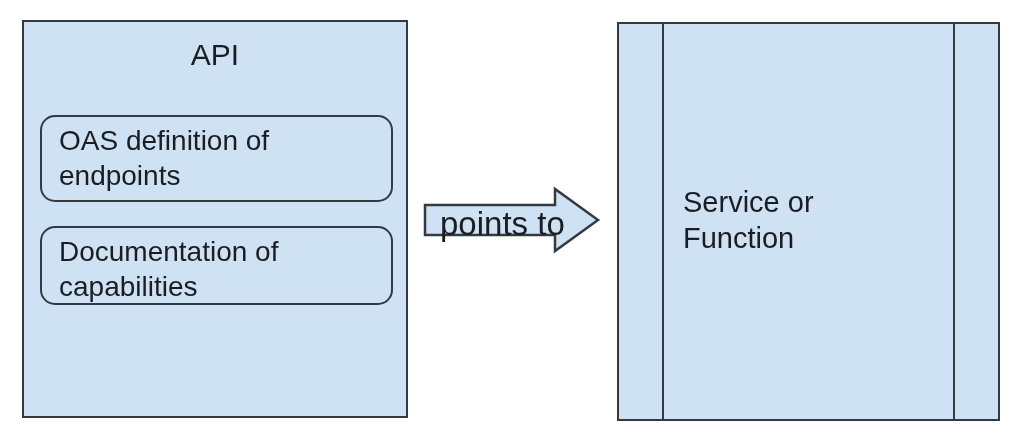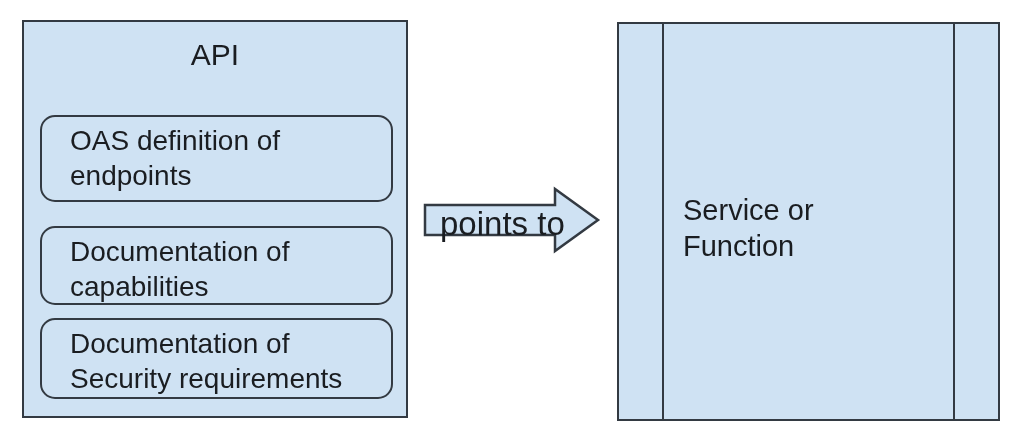--- a/index.html
+++ b/index.html
@@ -38,21 +38,21 @@
     line-height: 34px;
   }
   .sub-box {
     position: absolute;
     left: 16px;
     width: 353px;
     background: var(--shape_fill, #cfe2f3);
     border: 2px solid var(--shape_border, #333a42);
     border-radius: 15px;
     box-sizing: border-box;
-    padding: 6px 12px 0 28px;
+    padding: 6px 12px 0 17px;
     font-size: 28px;
     line-height: 35px;
   }
   .sub1 { top: 93px;  height: 87px; }
   .sub2 { top: 204px; height: 79px; }
   .sub3 { top: 296px; height: 81px; }
 
   
   .arrow-svg {
     position: absolute;
@@ -92,21 +92,21 @@
     top: 0;
     width: 2px;
     height: 100%;
     background: var(--shape_border, #333a42);
   }
   .vline-left  { left: 43px; }
   .vline-right { left: 334px; }
   .service-label {
     position: absolute;
     left: 64px;
-    top: 168px;
+    top: 160px;
     font-size: 29px;
     line-height: 36px;
     white-space: pre-line;
   }
 </style>
 </head>
 <body>
 
 <div class="canvas">
 
@@ -114,23 +114,20 @@
     <div class="api-title">API</div>
 
     <div class="sub-box sub1">
       <span>OAS definition of endpoints</span>
     </div>
 
     <div class="sub-box sub2">
       <span>Documentation of capabilities</span>
     </div>
 
-    <div class="sub-box sub3">
-      <span>Documentation of Security requirements</span>
-    </div>
   </div>
 
   <svg class="arrow-svg" viewBox="0 0 180 70" xmlns="http://www.w3.org/2000/svg" aria-hidden="true">
     <polygon points="3,20 133,20 133,4 176,35 133,66 133,50 3,50"></polygon>
   </svg>
   <div class="arrow-label">points to</div>
 
   <div class="service-box">
     <div class="vline vline-left"></div>
     <div class="vline vline-right"></div>

